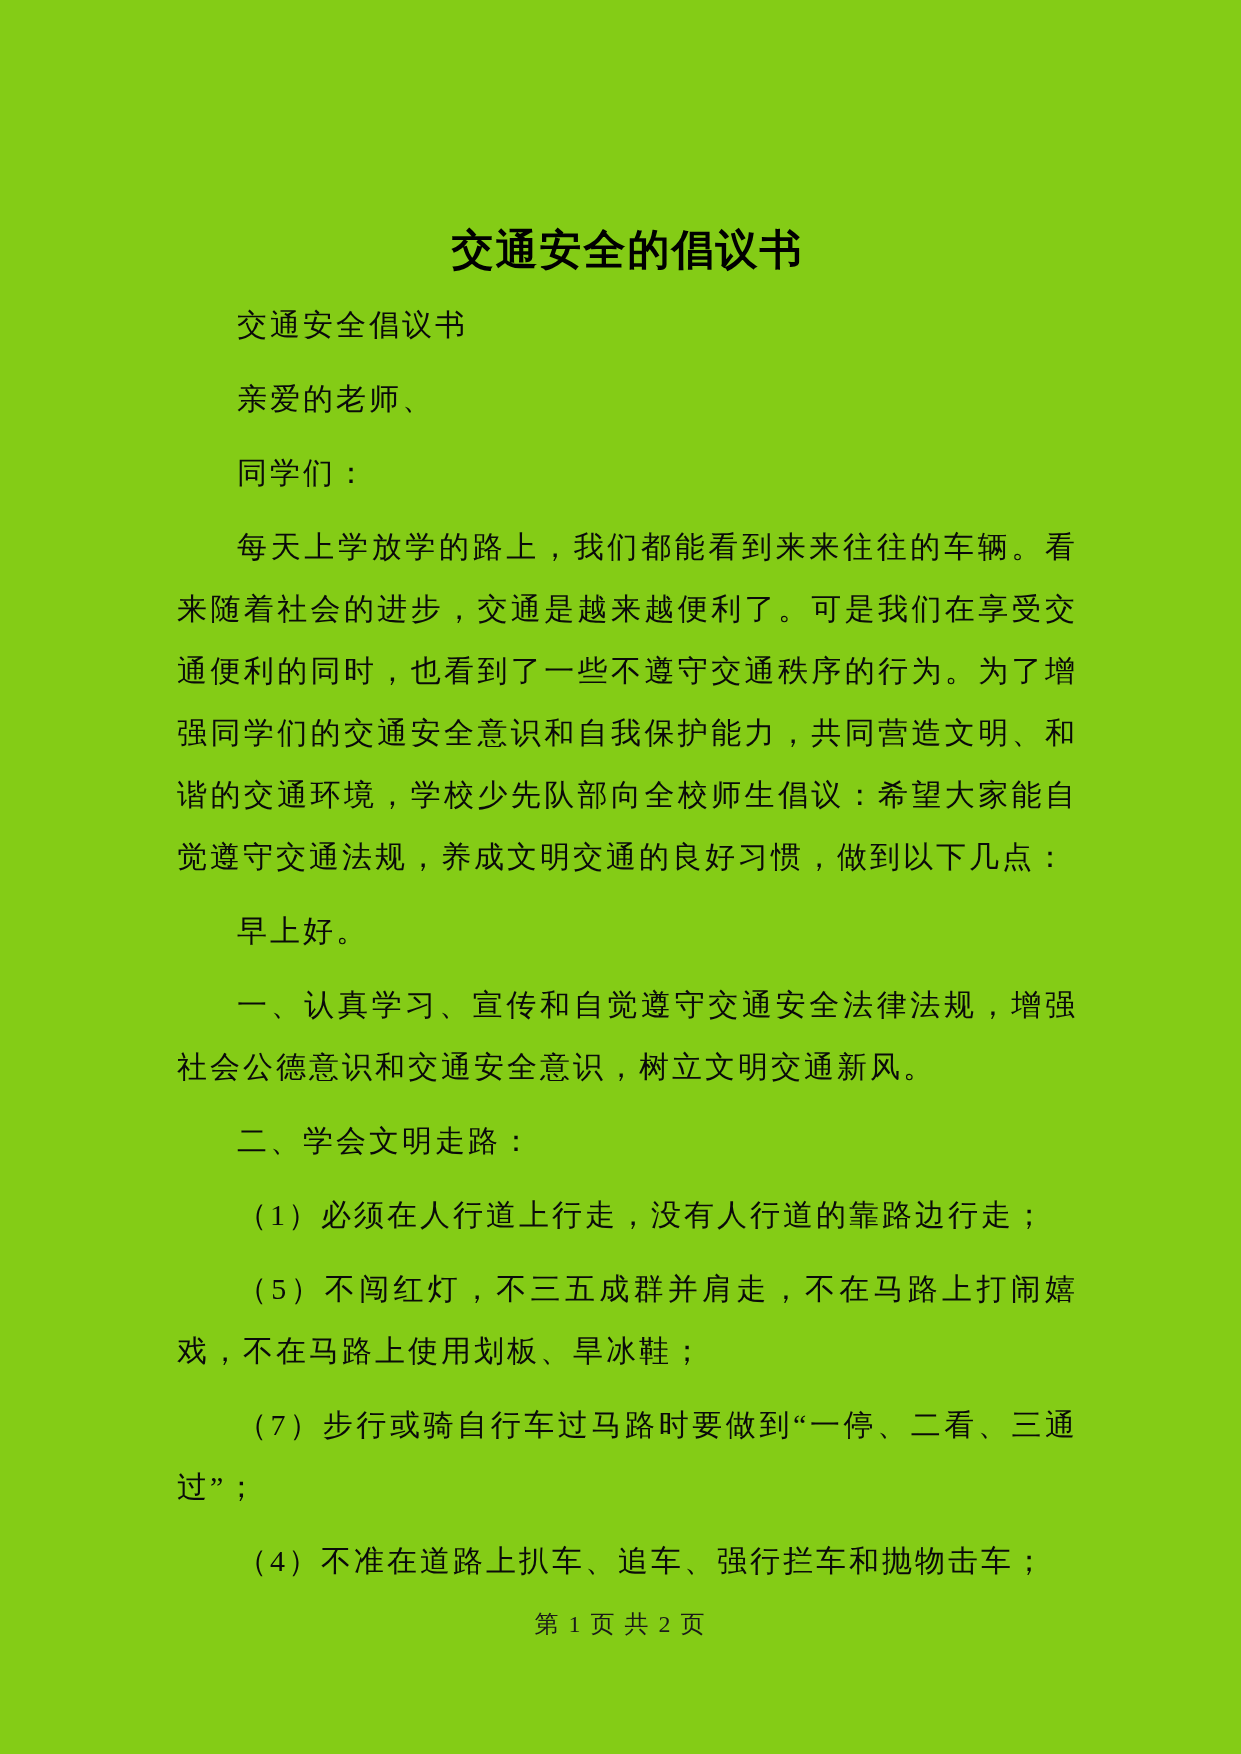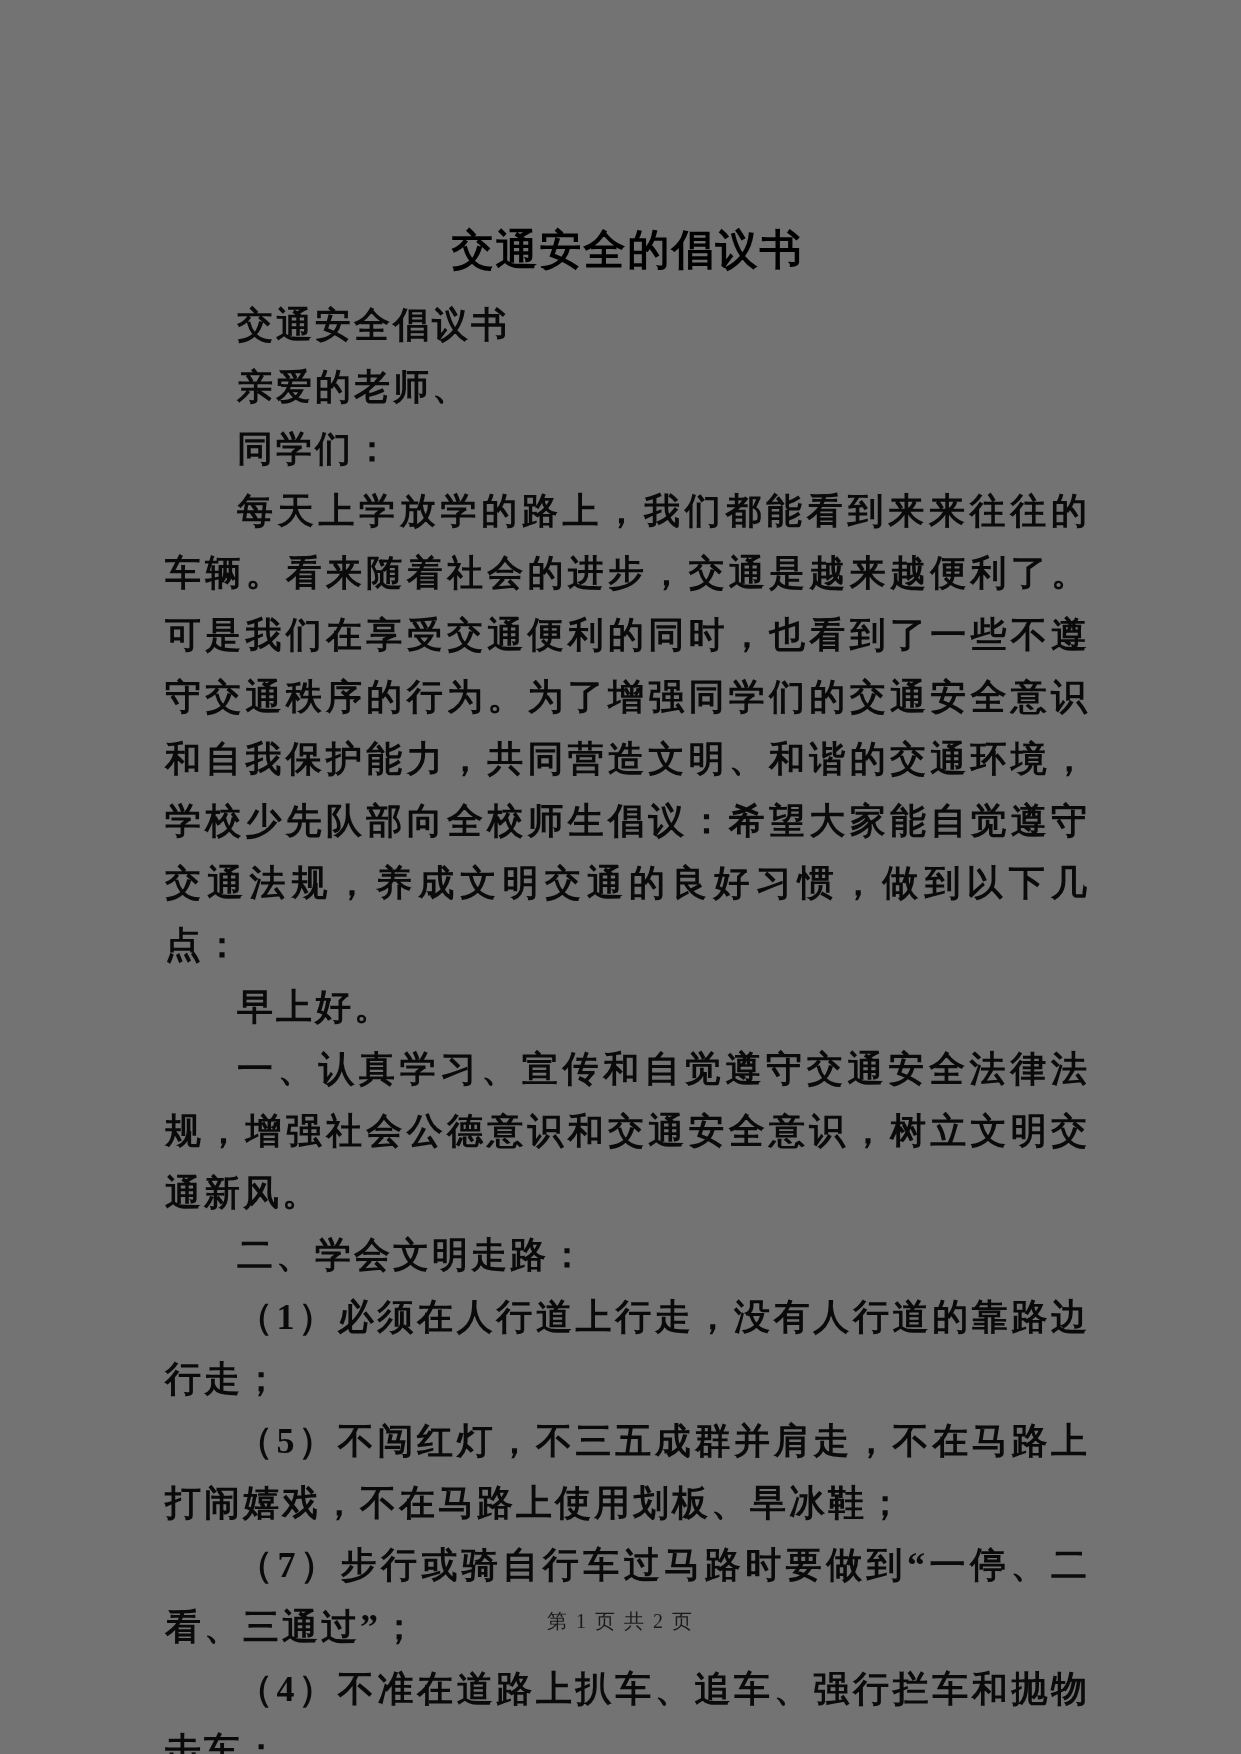--- a/index.html
+++ b/index.html
@@ -4,53 +4,52 @@
 <style>
   html, body {
     margin: 0;
     padding: 0;
     background: #ffffff;
   }
   .page {
     position: relative;
     width: 1241px;
     height: 1754px;
-    background: #737373;
+    background: #84cc16;
     box-sizing: border-box;
     padding: 218px 151px 0 165px;
     font-family: "Liberation Serif", serif;
     color: #000000;
     overflow: hidden;
   }
   .doc-title {
     margin: 0 0 12px 0;
     font-size: 42px;
     line-height: 64px;
     font-weight: 700;
     text-align: center;
     letter-spacing: 2px;
     color: #000000;
   }
   .doc-body p.doc-par {
-    margin: 0;
-    font-size: 36px;
+    margin: 12px;
+    font-size: 30px;
     line-height: 62px;
     text-align: justify;
     text-indent: 2em;
     letter-spacing: 3px;
     color: #0a0a0a;
-    font-weight: bold;
   }
   .page-footer {
     position: absolute;
     left: 0;
     right: 0;
     top: 1608px;
     text-align: center;
-    font-size: 20px;
+    font-size: 24px;
     letter-spacing: 2px;
     color: #1a1a1a;
   }
 </style>
 </head>
 <body>
 
 <div class="page">
 
   <h1 class="doc-title">交通安全的倡议书</h1>

